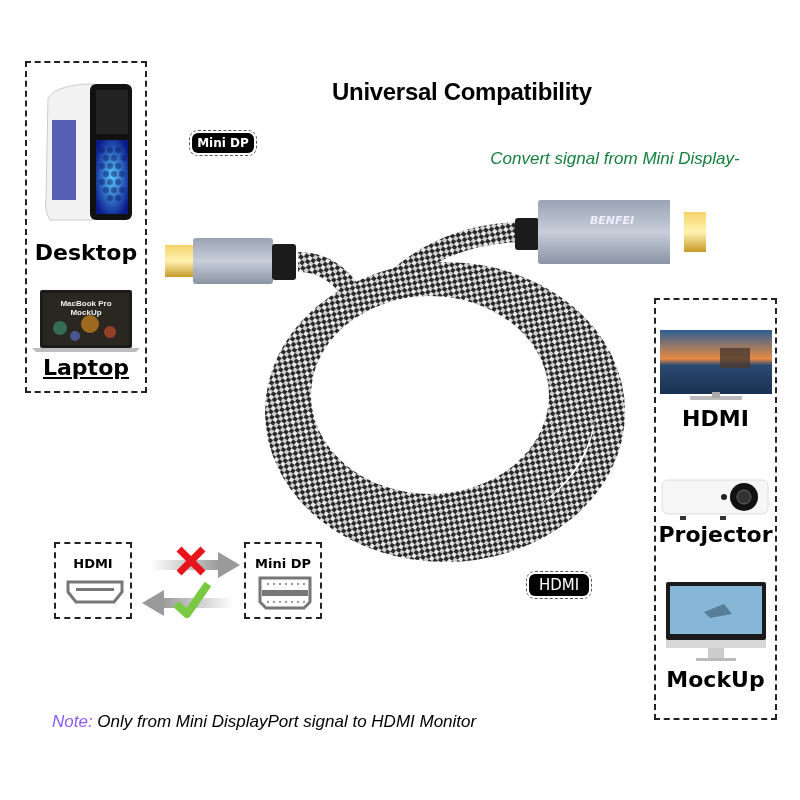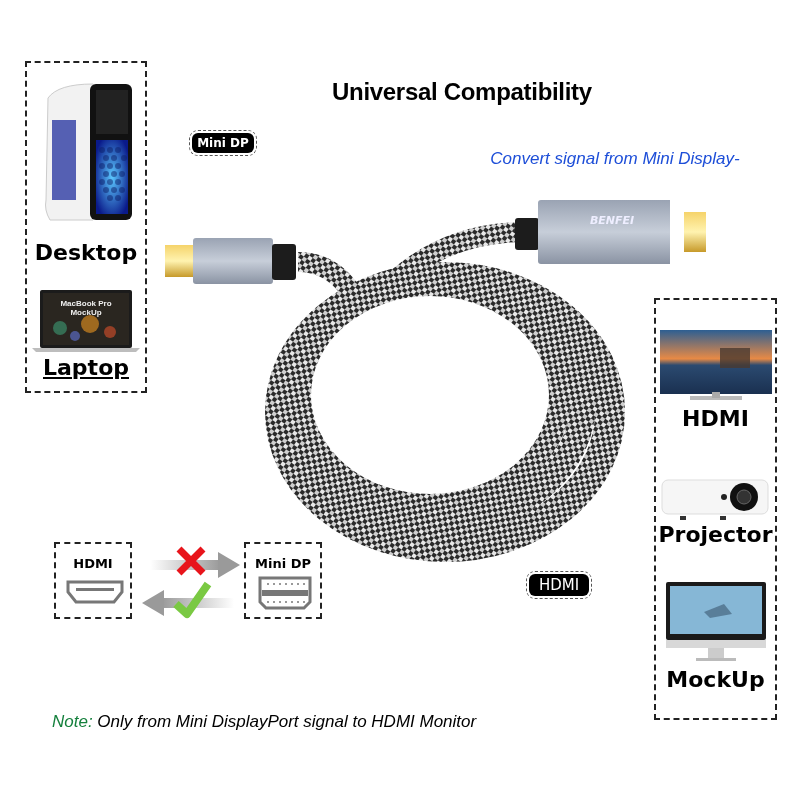--- a/index.html
+++ b/index.html
@@ -1,24 +1,24 @@
 <!DOCTYPE html>
 <html><head>
 <meta charset="utf-8">
 <style>
   html,body{margin:0;padding:0;background:#fff;}
   body{width:800px;height:800px;position:relative;overflow:hidden;font-family:"Liberation Sans",sans-serif;color:#000;}
   .abs{position:absolute;}
   .dashbox{position:absolute;border:2px dashed #222;box-sizing:border-box;}
   .title{left:332px;top:78px;font-size:24px;font-weight:bold;letter-spacing:-0.3px;white-space:nowrap;}
-  .subtitle{left:470px;top:148px;width:290px;text-align:center;font-style:italic;font-size:17px;line-height:22px;color:#1d4ed8;}
+  .subtitle{left:470px;top:148px;width:290px;text-align:center;font-style:italic;font-size:17px;line-height:22px;color:#15803d;}
   .tag{position:absolute;background:#000;color:#fff;font-weight:bold;border-radius:6px;outline:1px dashed #555;outline-offset:2px;text-align:center;font-family:"DejaVu Sans",sans-serif;}
   .dev-label{position:absolute;font-weight:bold;font-size:22px;text-align:center;font-family:"DejaVu Sans",sans-serif;}
   .note{left:52px;top:712px;font-style:italic;font-size:17px;white-space:nowrap;}
-  .note .red{color:#15803d;}
+  .note .red{color:#8b5cf6;}
   .small-box-label{position:absolute;font-weight:bold;font-size:13px;width:100%;text-align:center;top:12px;font-family:"DejaVu Sans",sans-serif;}
 </style>
 </head>
 <body>
 
 <div class="abs title">Universal Compatibility</div>
 <div class="abs subtitle">
   <div>Convert signal from Mini Display-</div>
 </div>
 

